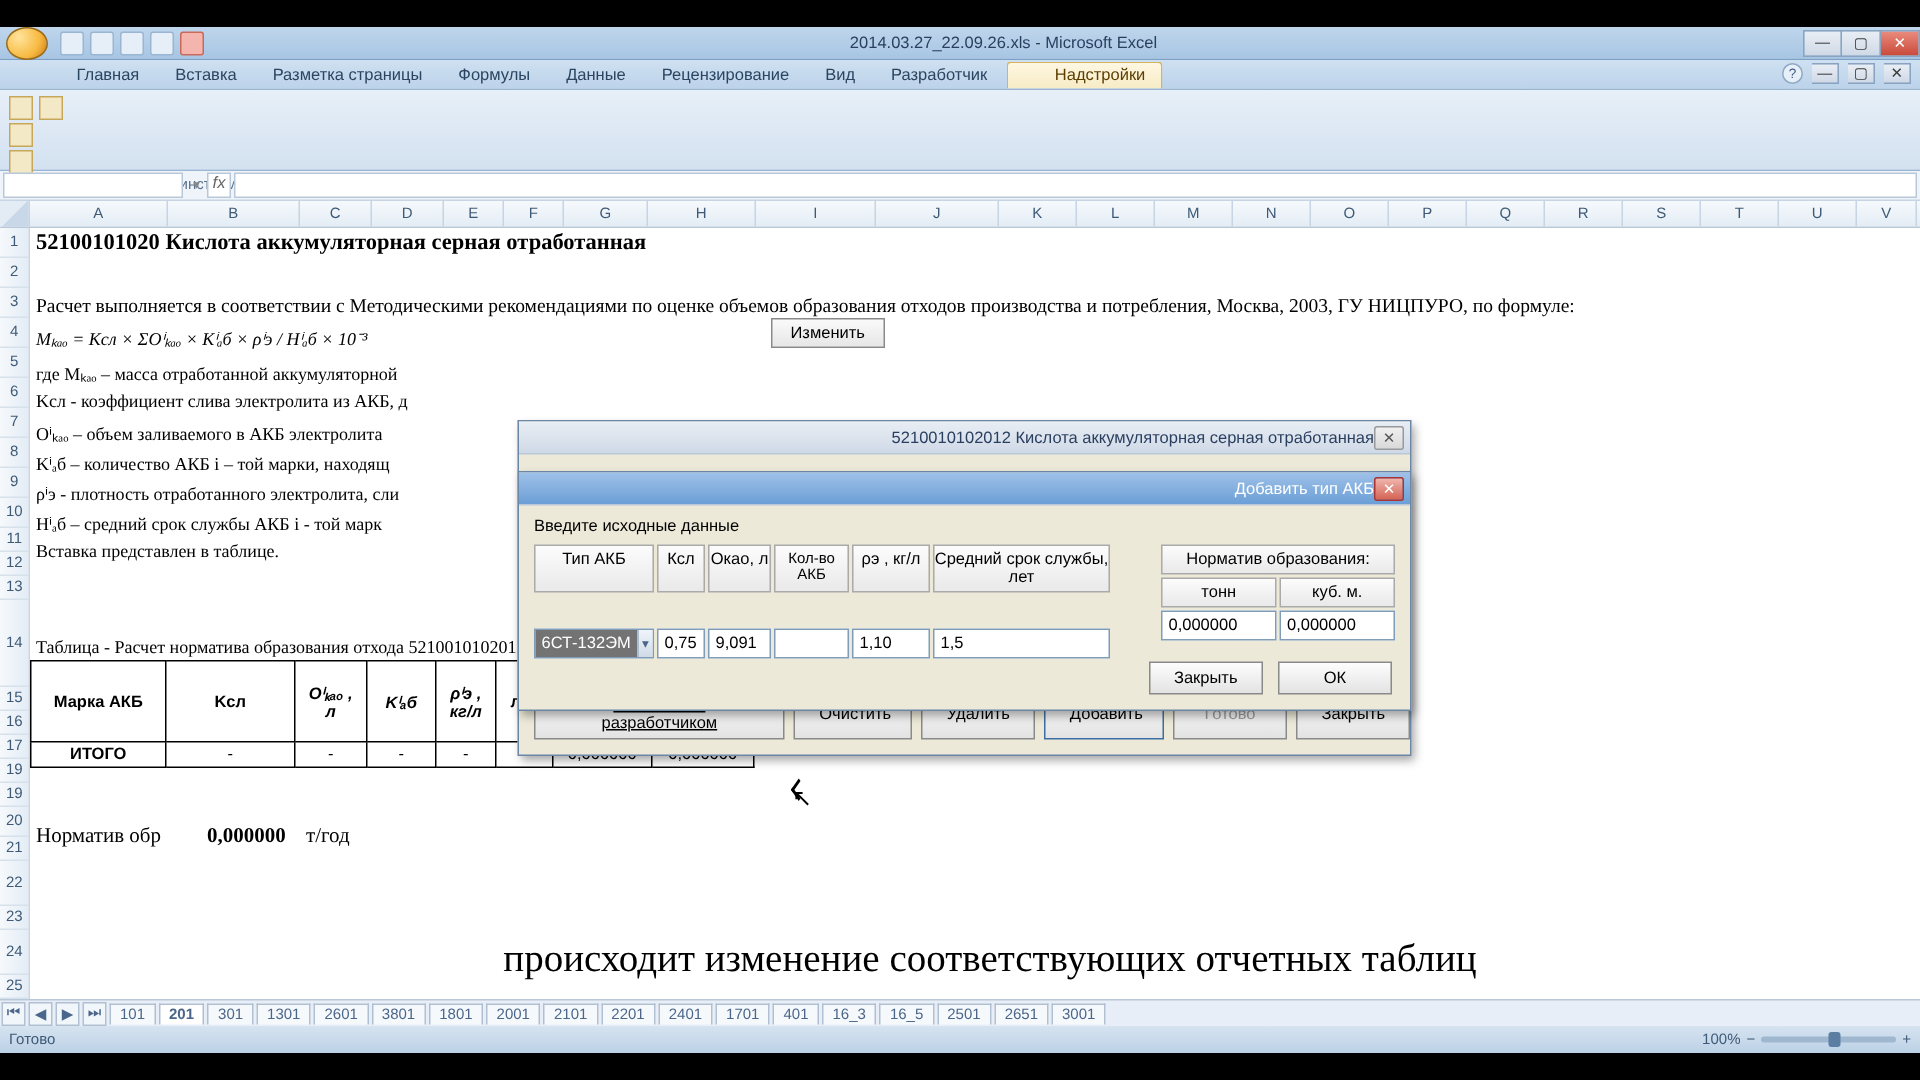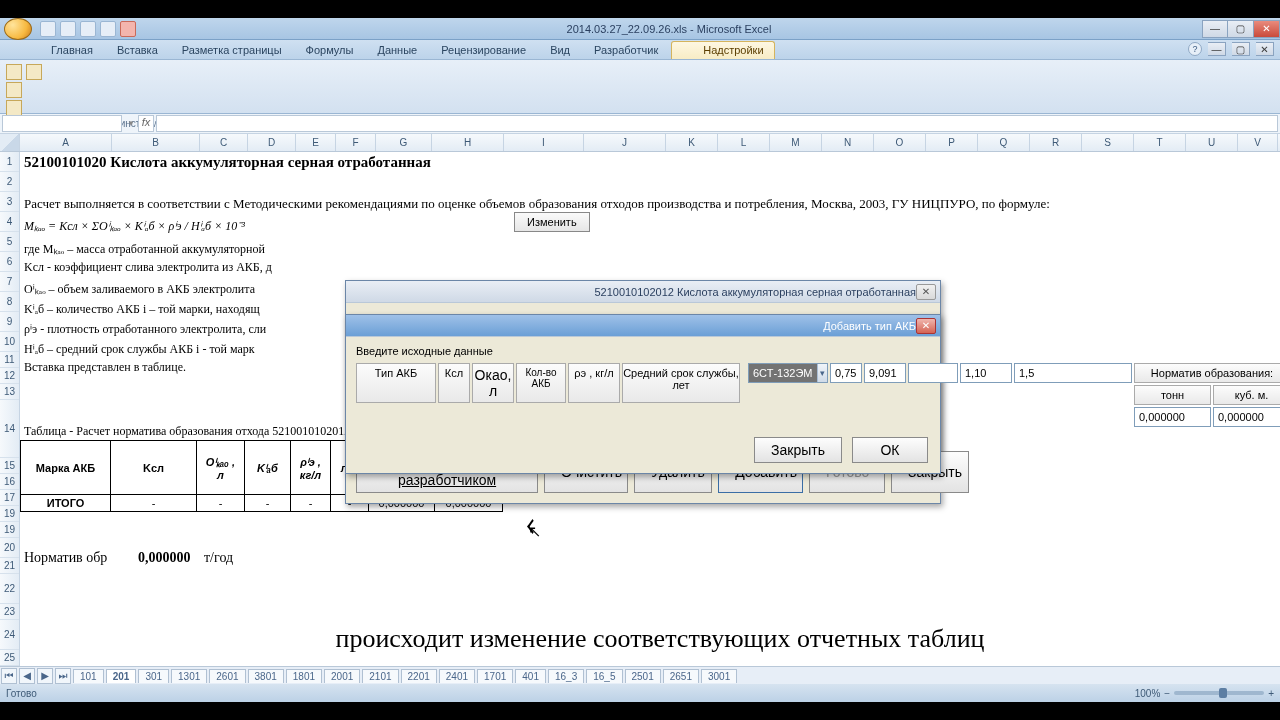--- a/index.html
+++ b/index.html
@@ -69,21 +69,21 @@
 .zoom { display:flex; align-items:center; gap:4px;}
 .zoom-track { width:90px; height:4px; background:#9fb7cf; position:relative; border-radius:2px;}
 .zoom-thumb { position:absolute; left:45px; top:-3px; width:8px; height:10px; background:#5d7ea3; border-radius:2px;}
 
 
 .dialog { position:absolute; background:#ece9d8; border:1px solid #6b86a7; box-shadow:2px 3px 6px rgba(0,0,0,.35); }
 .dlg-title { height:22px; background:linear-gradient(#e9eef5,#cfd9e6); display:flex; align-items:center; justify-content:flex-end; padding:0 4px 0 8px; font-size:11px; color:#2a3f5f; border-bottom:1px solid #b9c8d8;}
 .dlg-close { width:20px; height:16px; background:linear-gradient(#f0b6ae,#d46354); border:1px solid #a33; color:#fff; font-size:10px; display:flex; align-items:center; justify-content:center; cursor:pointer; border-radius:2px;}
 .dlg-close.gray { background:linear-gradient(#f0f0f0,#d9d9d9); color:#555; border:1px solid #999;}
 .dlg-body { padding:8px 10px; font-size:11px;}
-.dlg-btn { border:1px solid #8a8a8a; background:linear-gradient(#fdfdfd,#e3e3e3); font-size:14px; padding:4px 16px; cursor:pointer; min-width:76px;}
+.dlg-btn { border:1px solid #8a8a8a; background:linear-gradient(#fdfdfd,#e3e3e3); font-size:11px; padding:4px 16px; cursor:pointer; min-width:76px;}
 .dlg-btn.disabled { color:#999; }
 .field { border:1px solid #7f9db9; background:#fff; font-size:11px; padding:2px 4px; height:20px; }
 .combo { display:flex; align-items:center; border:1px solid #7f9db9; background:#fff; height:20px;}
 .combo .val { flex:1; padding:0 4px; background:#737373; color:#fff; font-size:11px; line-height:18px;}
 .combo .arrow { width:15px; background:linear-gradient(#f0f4f9,#d0dbe8); border-left:1px solid #a9bdd4; text-align:center; font-size:9px; color:#4a668a; line-height:18px;}
 
 .hdr-cell { border:1px solid #aaa; background:linear-gradient(#fcfcfc,#e9e9e9); text-align:center; font-size:11px; padding:3px 0;}
 
 .big-note { position:absolute; font-size:26px; font-family:"Times New Roman",serif; text-align:center; width:900px;}
 
@@ -277,25 +277,25 @@
 
   <div class="dialog" style="left:345px; top:296px; width:596px; height:160px;">
     <div class="dlg-title" style="background:linear-gradient(#9fc1e8,#6b9fd6);color:#fff">
       <span>Добавить тип АКБ</span>
       <div class="dlg-close">✕</div>
     </div>
     <div class="dlg-body">
       <div style="margin-bottom:6px">Введите исходные данные</div>
 
       <div style="display:flex;gap:2px;align-items:flex-start">
-        <div style="display:flex;flex-direction:row;gap:4px">
+        <div style="display:flex;flex-direction:column;gap:4px">
           <div style="display:flex;gap:2px">
             <div class="hdr-cell" style="width:80px">Тип АКБ</div>
             <div class="hdr-cell" style="width:32px">Ксл</div>
-            <div class="hdr-cell" style="width:42px;font-size:14px">Окао, л</div>
+            <div class="hdr-cell" style="width:42px;font-size:11px">Окао, л</div>
             <div class="hdr-cell" style="width:50px;font-size:10px">Кол-во АКБ</div>
             <div class="hdr-cell" style="width:52px">ρэ , кг/л</div>
             <div class="hdr-cell" style="width:118px">Средний срок службы, лет</div>
           </div>
           <div style="height:16px"></div>
           <div style="display:flex;gap:2px">
             <div class="combo" style="width:80px">
               <div class="val">6СТ-132ЭМ</div>
               <div class="arrow">▾</div>
             </div>

